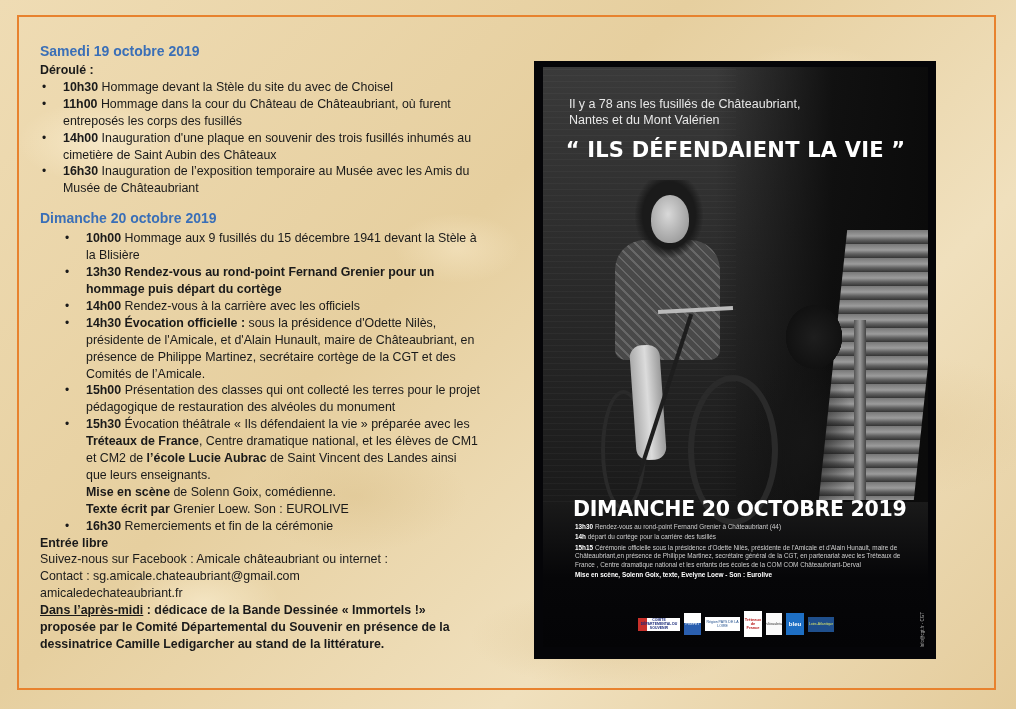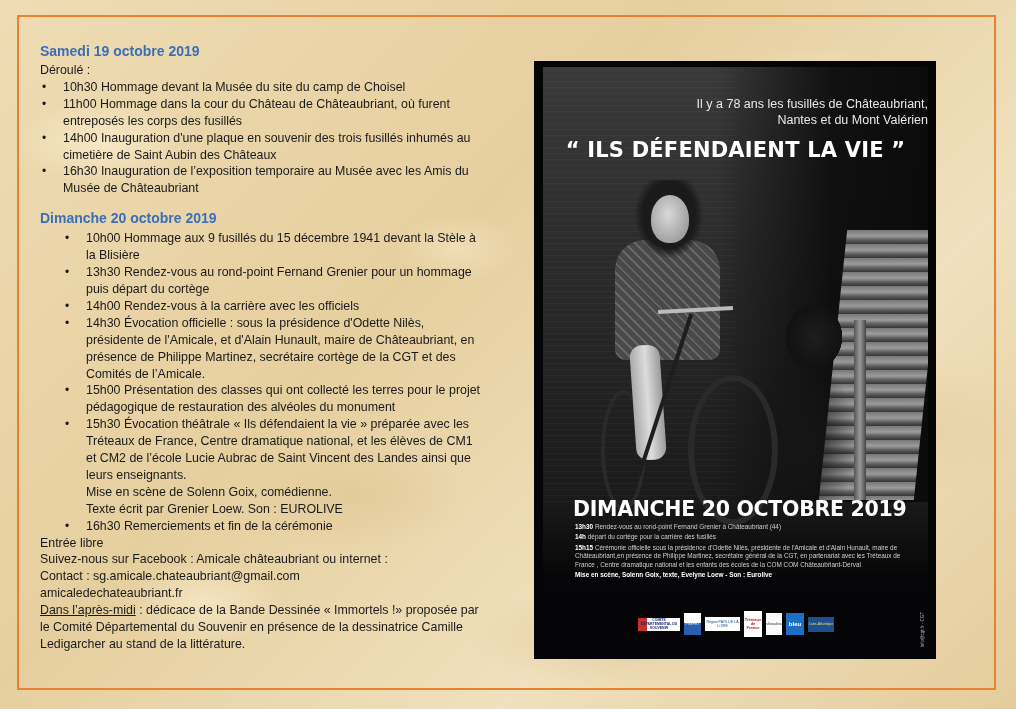--- a/index.html
+++ b/index.html
@@ -33,21 +33,21 @@
       color: #1a1a1a;
     }
     .day-heading {
       color: #3a6fb7;
       font-size: 14px;
       line-height: 18px;
       margin-bottom: 2px;
       font-weight: bold;
     }
     .day-heading.second { margin-top: 12px; margin-bottom: 3px; }
-    .bold { font-weight: normal; }
+    .bold { font-weight: bold; }
     ul.events { list-style: none; }
     ul.events li { position: relative; }
     ul.events.sat li { padding-left: 23px; }
     ul.events.sun li { padding-left: 46px; }
     ul.events li .bullet {
       position: absolute;
       top: 0;
       font-size: 12px;
     }
     ul.events.sat li .bullet { left: 2px; }
@@ -74,24 +74,25 @@
       position: absolute; right: 0; top: 0; width: 55%; height: 75%;
       background: linear-gradient(90deg, rgba(0,0,0,0) 0%, rgba(10,10,10,0.85) 55%, #0b0b0b 100%);
     }
     .poster .scribble {
       position: absolute; left: 0; top: 0; width: 50%; height: 75%;
       background-image: repeating-linear-gradient(0deg, rgba(255,255,255,0.03) 0px, rgba(255,255,255,0.03) 1px, transparent 1px, transparent 6px);
     }
     .poster .tagline {
       position: absolute;
       left: 0; top: 29px; width: 100%;
-      text-align: right;
+      text-align: left;
       color: #e8e8e8;
       font-size: 12.5px;
       line-height: 16px;
+      padding-left: 26px;
     }
     .poster .title {
       position: absolute;
       left: 0; top: 71px; width: 100%;
       text-align: center;
       color: #ffffff;
       font-weight: bold;
       font-size: 21px;
       letter-spacing: 0.2px;
       font-family: "DejaVu Sans", sans-serif;
@@ -214,21 +215,21 @@
 </head>
 <body>
 
 <div class="frame"></div>
 
 <div class="text-col">
 
   <div class="day-heading">Samedi 19 octobre 2019</div>
   <div class="bold">Déroulé :</div>
   <ul class="events sat">
-    <li><span class="bullet">•</span><span class="bold">10h30</span><span> Hommage devant la Musée du site du camp de Choisel</span></li>
+    <li><span class="bullet">•</span><span class="bold">10h30</span><span> Hommage devant la Stèle du site du avec de Choisel</span></li>
     <li><span class="bullet">•</span><span class="bold">11h00</span><span> Hommage dans la cour du Château de Châteaubriant, où furent entreposés les corps des fusillés</span></li>
     <li><span class="bullet">•</span><span class="bold">14h00</span><span> Inauguration d'une plaque en souvenir des trois fusillés inhumés au cimetière de Saint Aubin des Châteaux</span></li>
     <li><span class="bullet">•</span><span class="bold">16h30</span><span> Inauguration de l’exposition temporaire au Musée avec les Amis du Musée de Châteaubriant</span></li>
   </ul>
 
   <div class="day-heading second">Dimanche 20 octobre 2019</div>
   <ul class="events sun">
     <li><span class="bullet">•</span><span class="bold">10h00</span><span> Hommage aux 9 fusillés du 15 décembre 1941 devant la Stèle à la Blisière</span></li>
     <li><span class="bullet">•</span><span class="bold">13h30</span><span class="bold"> Rendez-vous au rond-point Fernand Grenier pour un hommage puis départ du cortège</span></li>
     <li><span class="bullet">•</span><span class="bold">14h00</span><span> Rendez-vous à la carrière avec les officiels</span></li>

